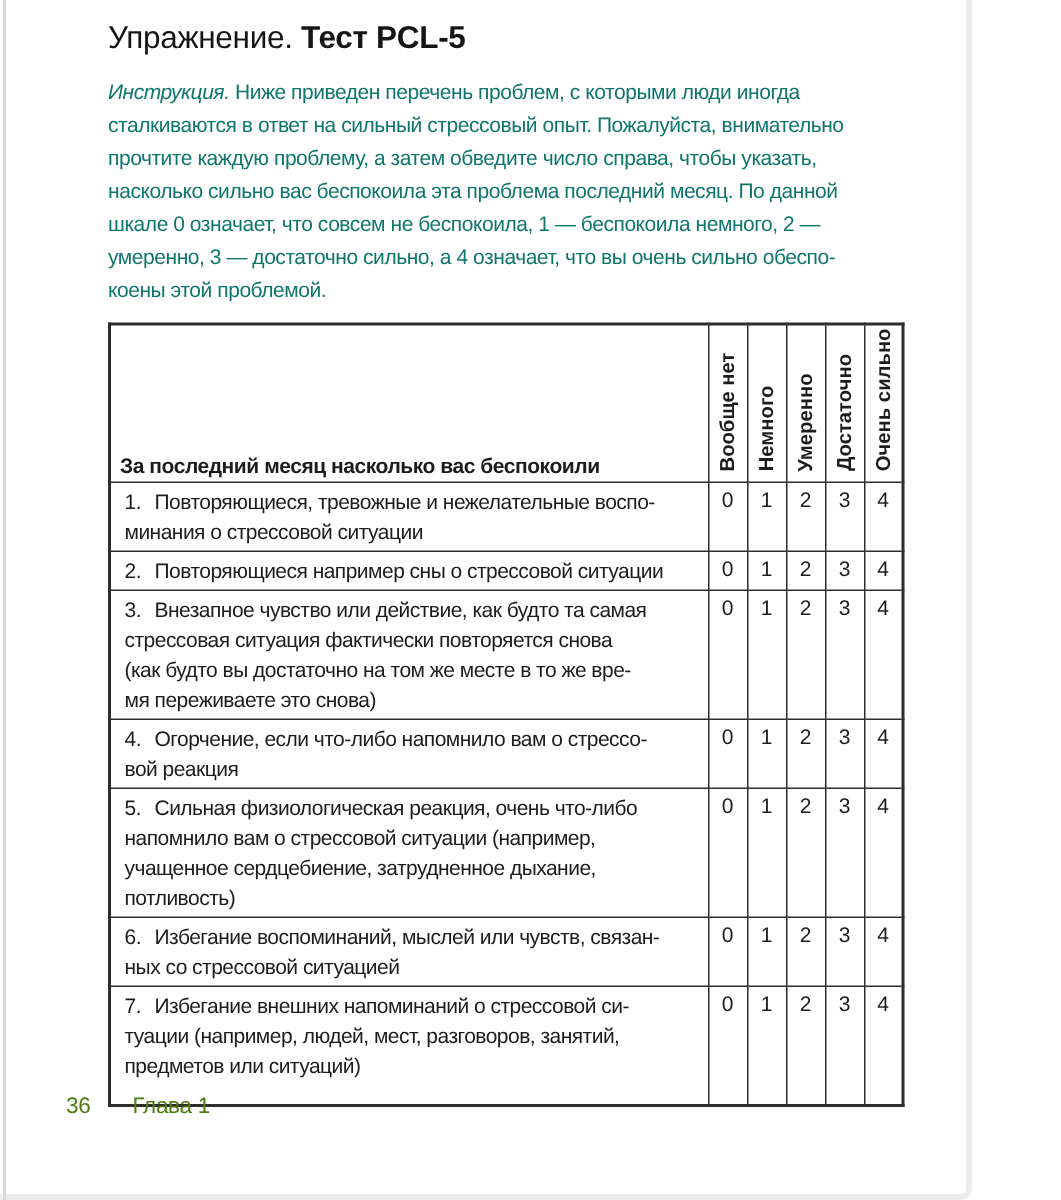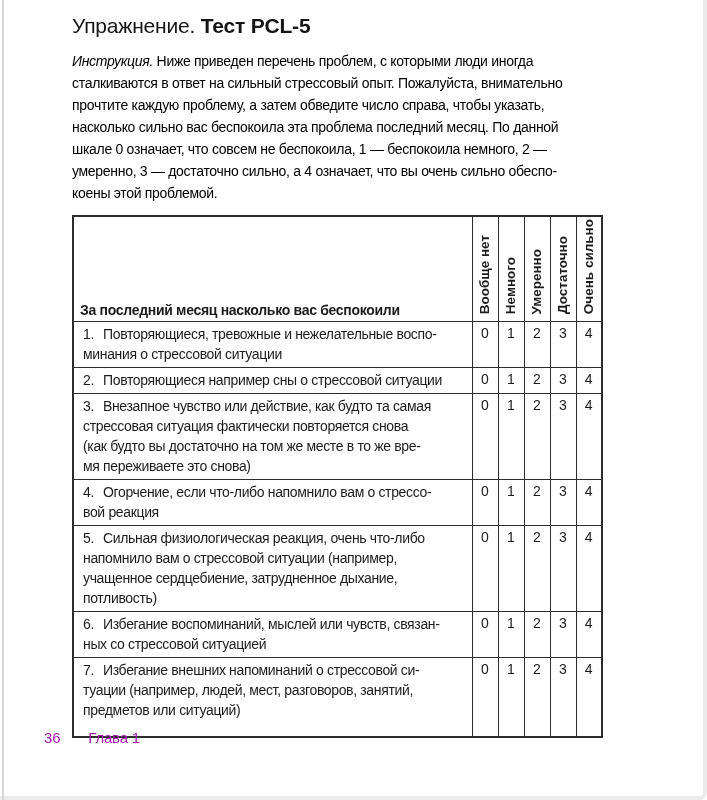--- a/index.html
+++ b/index.html
@@ -7,21 +7,21 @@
     padding: 0;
     width: 707px;
     height: 800px;
     background: #ffffff;
     font-family: "Liberation Sans", "DejaVu Sans", sans-serif;
     color: #1c1c1c;
     overflow: hidden;
   }
   .page {
     position: relative;
-    width: 707px;
+    width: 648px;
     height: 800px;
     background: #ffffff;
     box-sizing: border-box;
     border-right: 4px solid #ececec;
     border-bottom: 4px solid #ececec;
     border-radius: 0 0 8px 0;
   }
   .edge-left {
     position: absolute;
     left: 2px; top: 0;
@@ -39,21 +39,21 @@
     letter-spacing: -0.2px;
     font-weight: 400;
     color: #151515;
   }
   .title .bold { font-weight: 700; }
   .instruction {
     margin: 12px 0 0 0;
     font-size: 14px;
     line-height: 22px;
     letter-spacing: -0.3px;
-    color: #000000;
+    color: #0f766e;
   }
   .instruction em { font-style: italic; }
   .instruction .itext { white-space: pre-line; }
   table.pcl {
     border-collapse: collapse;
     table-layout: fixed;
     width: 529px;
     margin-top: 11px;
     border: 2px solid #2d2d2d;
   }
@@ -109,21 +109,21 @@
     vertical-align: top;
     text-align: center;
     padding-top: 3px;
   }
   .footer {
     position: absolute;
     left: 44px;
     top: 729px;
     font-size: 15px;
     letter-spacing: -0.2px;
-    color: #a21caf;
+    color: #4d7c0f;
   }
   .footer .chapter { margin-left: 28px; }
 </style>
 </head>
 <body>
 
 <div class="page">
   <div class="edge-left"></div>
 
   <div class="content">

